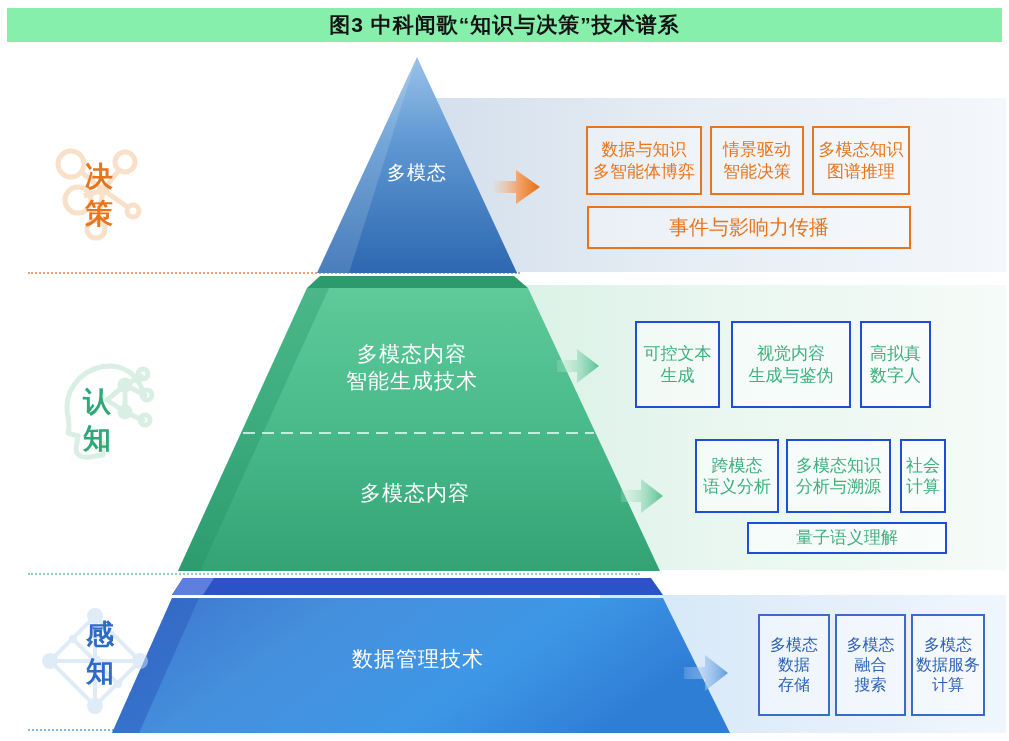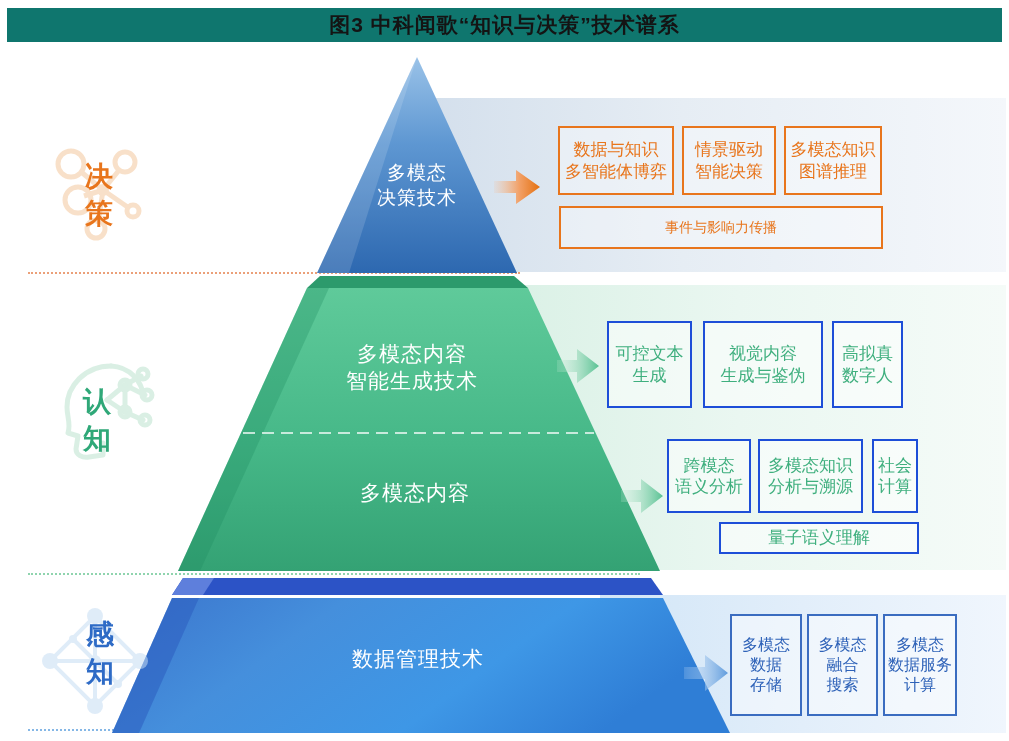--- a/index.html
+++ b/index.html
@@ -1,20 +1,20 @@
 <!DOCTYPE html>
 <html><head>
 <meta charset="utf-8">
 <style>
   html,body { margin:0; padding:0; background:#ffffff; }
   body { width:1009px; height:741px; position:relative; overflow:hidden;
          font-family:"Liberation Sans","DejaVu Sans",sans-serif; }
 
   .titlebar { position:absolute; left:7px; top:8px; width:995px; height:34px;
-              background:#0f766e; display:flex; align-items:center; justify-content:center;
+              background:#86efac; display:flex; align-items:center; justify-content:center;
               font-size:21px; font-weight:bold; color:#141414; letter-spacing:1px; z-index:6; }
 
   .band { position:absolute; z-index:1; }
   .band-decision   { left:417px; top:98px;  width:589px; height:174px;
     background:linear-gradient(90deg,#D3DFEC 0%,#E6EDF4 45%,#F4F7FB 100%); }
   .band-cognition  { left:470px; top:285px; width:536px; height:285px;
     background:linear-gradient(90deg,#D8F0E4 0%,#EAF7F1 50%,#F5FBF8 100%); }
   .band-perception { left:600px; top:595px; width:406px; height:138px;
     background:linear-gradient(90deg,#D2E6F7 0%,#E2EEFA 50%,#F0F6FD 100%); }
 
@@ -28,21 +28,21 @@
   .plabel { position:absolute; z-index:4; color:#ffffff; text-align:center; letter-spacing:1px; }
 
   .rail { position:absolute; z-index:4; display:flex; flex-direction:column;
           font-weight:bold; font-size:28px; line-height:37px; text-align:center; }
   .rail-icon { position:absolute; z-index:3; }
 
   .arrow { position:absolute; z-index:4; }
 
   .tbox { position:absolute; z-index:5; box-sizing:border-box; display:flex;
           flex-direction:column; align-items:center; justify-content:center;
-          text-align:center; line-height:1.24; }
+          text-align:center; line-height:1.24;margin-left:28px; }
   .tbox-o { border:2px solid #E8751C; color:#E8751C; background:rgba(255,255,255,.35); font-size:17px; }
   .tbox-g { border:2px solid #1d4ed8; color:#3FAF7E; background:rgba(255,255,255,.5);  font-size:17px; }
   .tbox-b { border:2px solid #3A6CC0; color:#2E62B8; background:rgba(255,255,255,.45); font-size:16px; }
 </style>
 </head>
 <body>
 
 <div class="titlebar">图3 中科闻歌“知识与决策”技术谱系</div>
 
 <div class="band band-decision"></div>
@@ -85,21 +85,20 @@
   <g>
     <polygon points="183,578 651,578 663,595 172,595" fill="#2C53C6"></polygon>
     <polygon points="183,578 214,578 203,595 172,595" fill="#5E7FDC"></polygon>
     <polygon points="172,598 663,598 730,733 112,733" fill="url(#gBlue)"></polygon>
     <polygon points="172,598 199,598 139,733 112,733" fill="#2C5CC0" opacity="0.55"></polygon>
   </g>
 </svg>
 
 <div class="plabel" style="left:327px;top:160px;width:180px;font-size:19px;line-height:25px">
   <div>多模态</div>
-  <div>决策技术</div>
 </div>
 <div class="plabel" style="left:312px;top:340px;width:200px;font-size:21px;line-height:27px">
   <div>多模态内容</div>
   <div>智能生成技术</div>
 </div>
 <div class="plabel" style="left:315px;top:479px;width:200px;font-size:21px;line-height:27px">
   <div>多模态内容</div>
 </div>
 <div class="plabel" style="left:318px;top:645px;width:200px;font-size:21px;line-height:27px">
   <div>数据管理技术</div>
@@ -211,21 +210,21 @@
   <span>多智能体博弈</span>
 </div>
 <div class="tbox tbox-o" style="left:682px;top:126px;width:94px;height:69px">
   <span>情景驱动</span>
   <span>智能决策</span>
 </div>
 <div class="tbox tbox-o" style="left:784px;top:126px;width:98px;height:69px">
   <span>多模态知识</span>
   <span>图谱推理</span>
 </div>
-<div class="tbox tbox-o" style="left:559px;top:206px;width:324px;height:43px;font-size:14px">
+<div class="tbox tbox-o" style="left:559px;top:206px;width:324px;height:43px;font-size:20px">
   <span>事件与影响力传播</span>
 </div>
 
 <div class="tbox tbox-g" style="left:607px;top:321px;width:85px;height:87px">
   <span>可控文本</span>
   <span>生成</span>
 </div>
 <div class="tbox tbox-g" style="left:703px;top:321px;width:120px;height:87px">
   <span>视觉内容</span>
   <span>生成与鉴伪</span>

